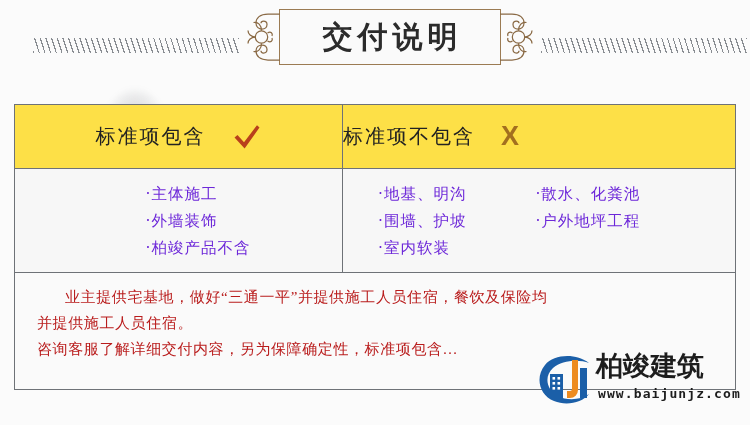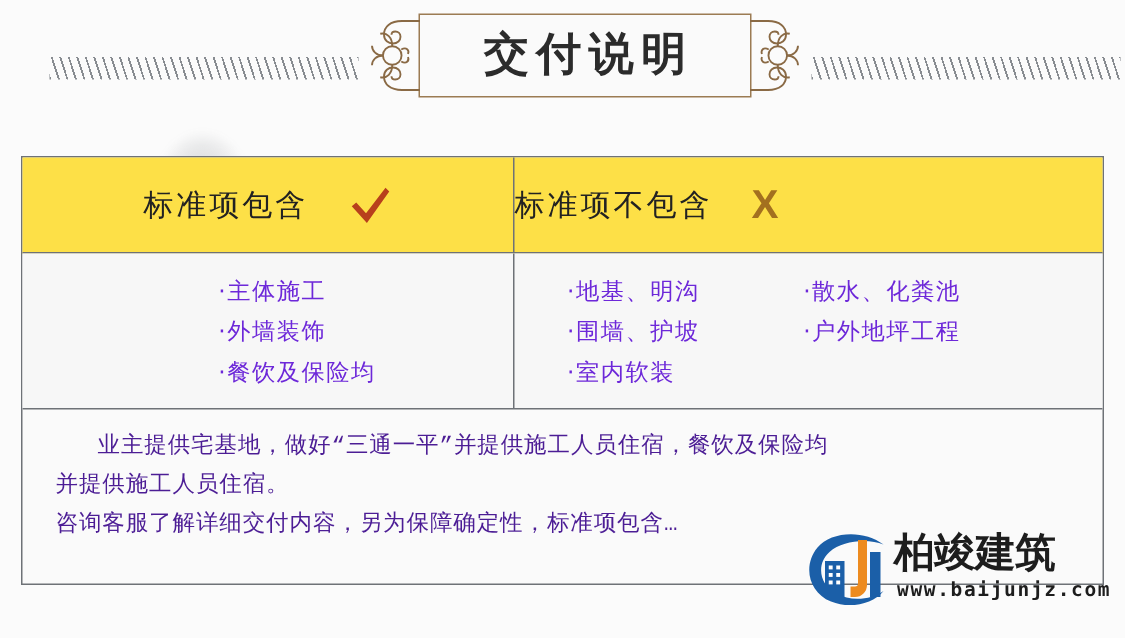--- a/index.html
+++ b/index.html
@@ -88,31 +88,31 @@
   .mark-check{width:30px;height:28px;display:block;}
   .mark-x{font-family:"Liberation Sans",sans-serif;font-size:27px;font-weight:bold;color:#a3701f;line-height:1;}
 
   .items{display:flex;gap:34px;font-family:"DejaVu Sans","Liberation Sans",sans-serif;}
   .items-col{display:flex;flex-direction:column;gap:5px;}
   .item{font-size:15.5px;color:#6d28d9;letter-spacing:1px;line-height:1.42;white-space:nowrap;margin-left:35px;}
   .cell-l .items-col{padding-left:4px;}
 
   .note{
     padding:12px 22px 0 22px;box-sizing:border-box;height:115px;
-    font-family:Liberation Mono, monospace;
-    font-size:15px;color:#4c1d95;line-height:1.72;letter-spacing:.6px;
+    font-family:Liberation Serif, serif;
+    font-size:15px;color:#b91c1c;line-height:1.72;letter-spacing:.6px;
   }
   .note p{margin:0;}
   .note .indent{text-indent:28px;}
 
   
   .wm{position:absolute;left:536px;top:352px;width:206px;height:62px;}
   .wm-mark{position:absolute;left:0;top:2px;width:58px;height:52px;}
   .wm-name{position:absolute;left:60px;top:0px;
-    font-family:Liberation Serif, serif;
+    font-family:Liberation Mono, monospace;
     font-size:27px;font-weight:bold;color:#1d1d1d;letter-spacing:0px;line-height:1.2;}
   .wm-url{position:absolute;left:62px;top:34px;
     font-family:"DejaVu Sans Mono","Liberation Mono",monospace;
     font-size:13px;font-weight:bold;color:#1d1d1d;letter-spacing:1.1px;}
 </style>
 </head>
 <body>
 
 <div class="bg-wash">
   <div class="m1"></div>
@@ -179,21 +179,21 @@
       </div>
     </div>
   </div>
 
   <div class="row-body">
     <div class="cell-l">
       <div class="items">
         <div class="items-col">
           <span class="item">·主体施工</span>
           <span class="item">·外墙装饰</span>
-          <span class="item">·餐饮及保险均</span>
+          <span class="item">·柏竣产品不含</span>
         </div>
       </div>
     </div>
     <div class="cell-r">
       <div class="items">
         <div class="items-col">
           <span class="item">·地基、明沟</span>
           <span class="item">·围墙、护坡</span>
           <span class="item">·室内软装</span>
         </div>

